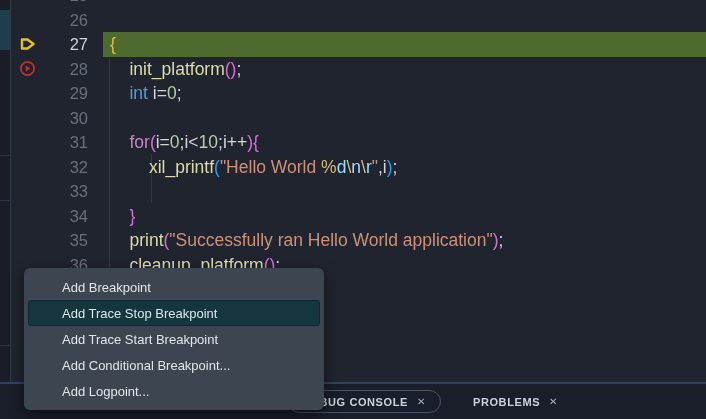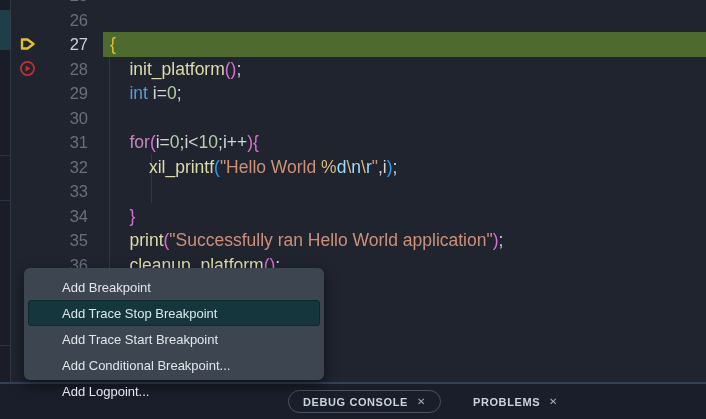--- a/index.html
+++ b/index.html
@@ -43,21 +43,21 @@
   .tk-escl{color:var(--tok-escl,#9cdcfe);}
 
   
   .bottom-panel{position:absolute;left:0;right:0;top:382px;height:37px;background:var(--bg-panel);border-top:2px solid #34415a;display:flex;align-items:center;z-index:3;}
   .tab{display:flex;align-items:center;gap:9px;height:23px;padding:0 14px;color:#ccd2da;font-size:11px;font-weight:bold;letter-spacing:.6px;cursor:pointer;}
   .tab.active{margin-left:288px;border:1px solid #4a5362;border-radius:12px;}
   .tab.plain{margin-left:18px;}
   .tab .close{font-size:10px;font-weight:normal;color:#aab1bb;}
 
   
-  .context-menu{position:absolute;left:24px;top:268px;width:300px;height:112px;background:#3d4551;border-radius:6px;box-shadow:0 5px 14px rgba(0,0,0,.5);padding:6px 3px;z-index:30;}
+  .context-menu{position:absolute;left:24px;top:268px;width:300px;height:142px;background:#3d4551;border-radius:6px;box-shadow:0 5px 14px rgba(0,0,0,.5);padding:6px 3px;z-index:30;}
   .menu-item{height:26px;line-height:26px;padding-left:33px;font-size:13px;color:#e2e6ea;border-radius:3px;margin:0 1px;cursor:pointer;border:1px solid transparent;}
   .menu-item.highlighted{background:var(--menu-highlight,#16363d);border-color:#0d2930;color:#d9e7e9;}
 
   svg{display:block;}
 </style>
 </head>
 <body>
 
 <div class="screen">
 

